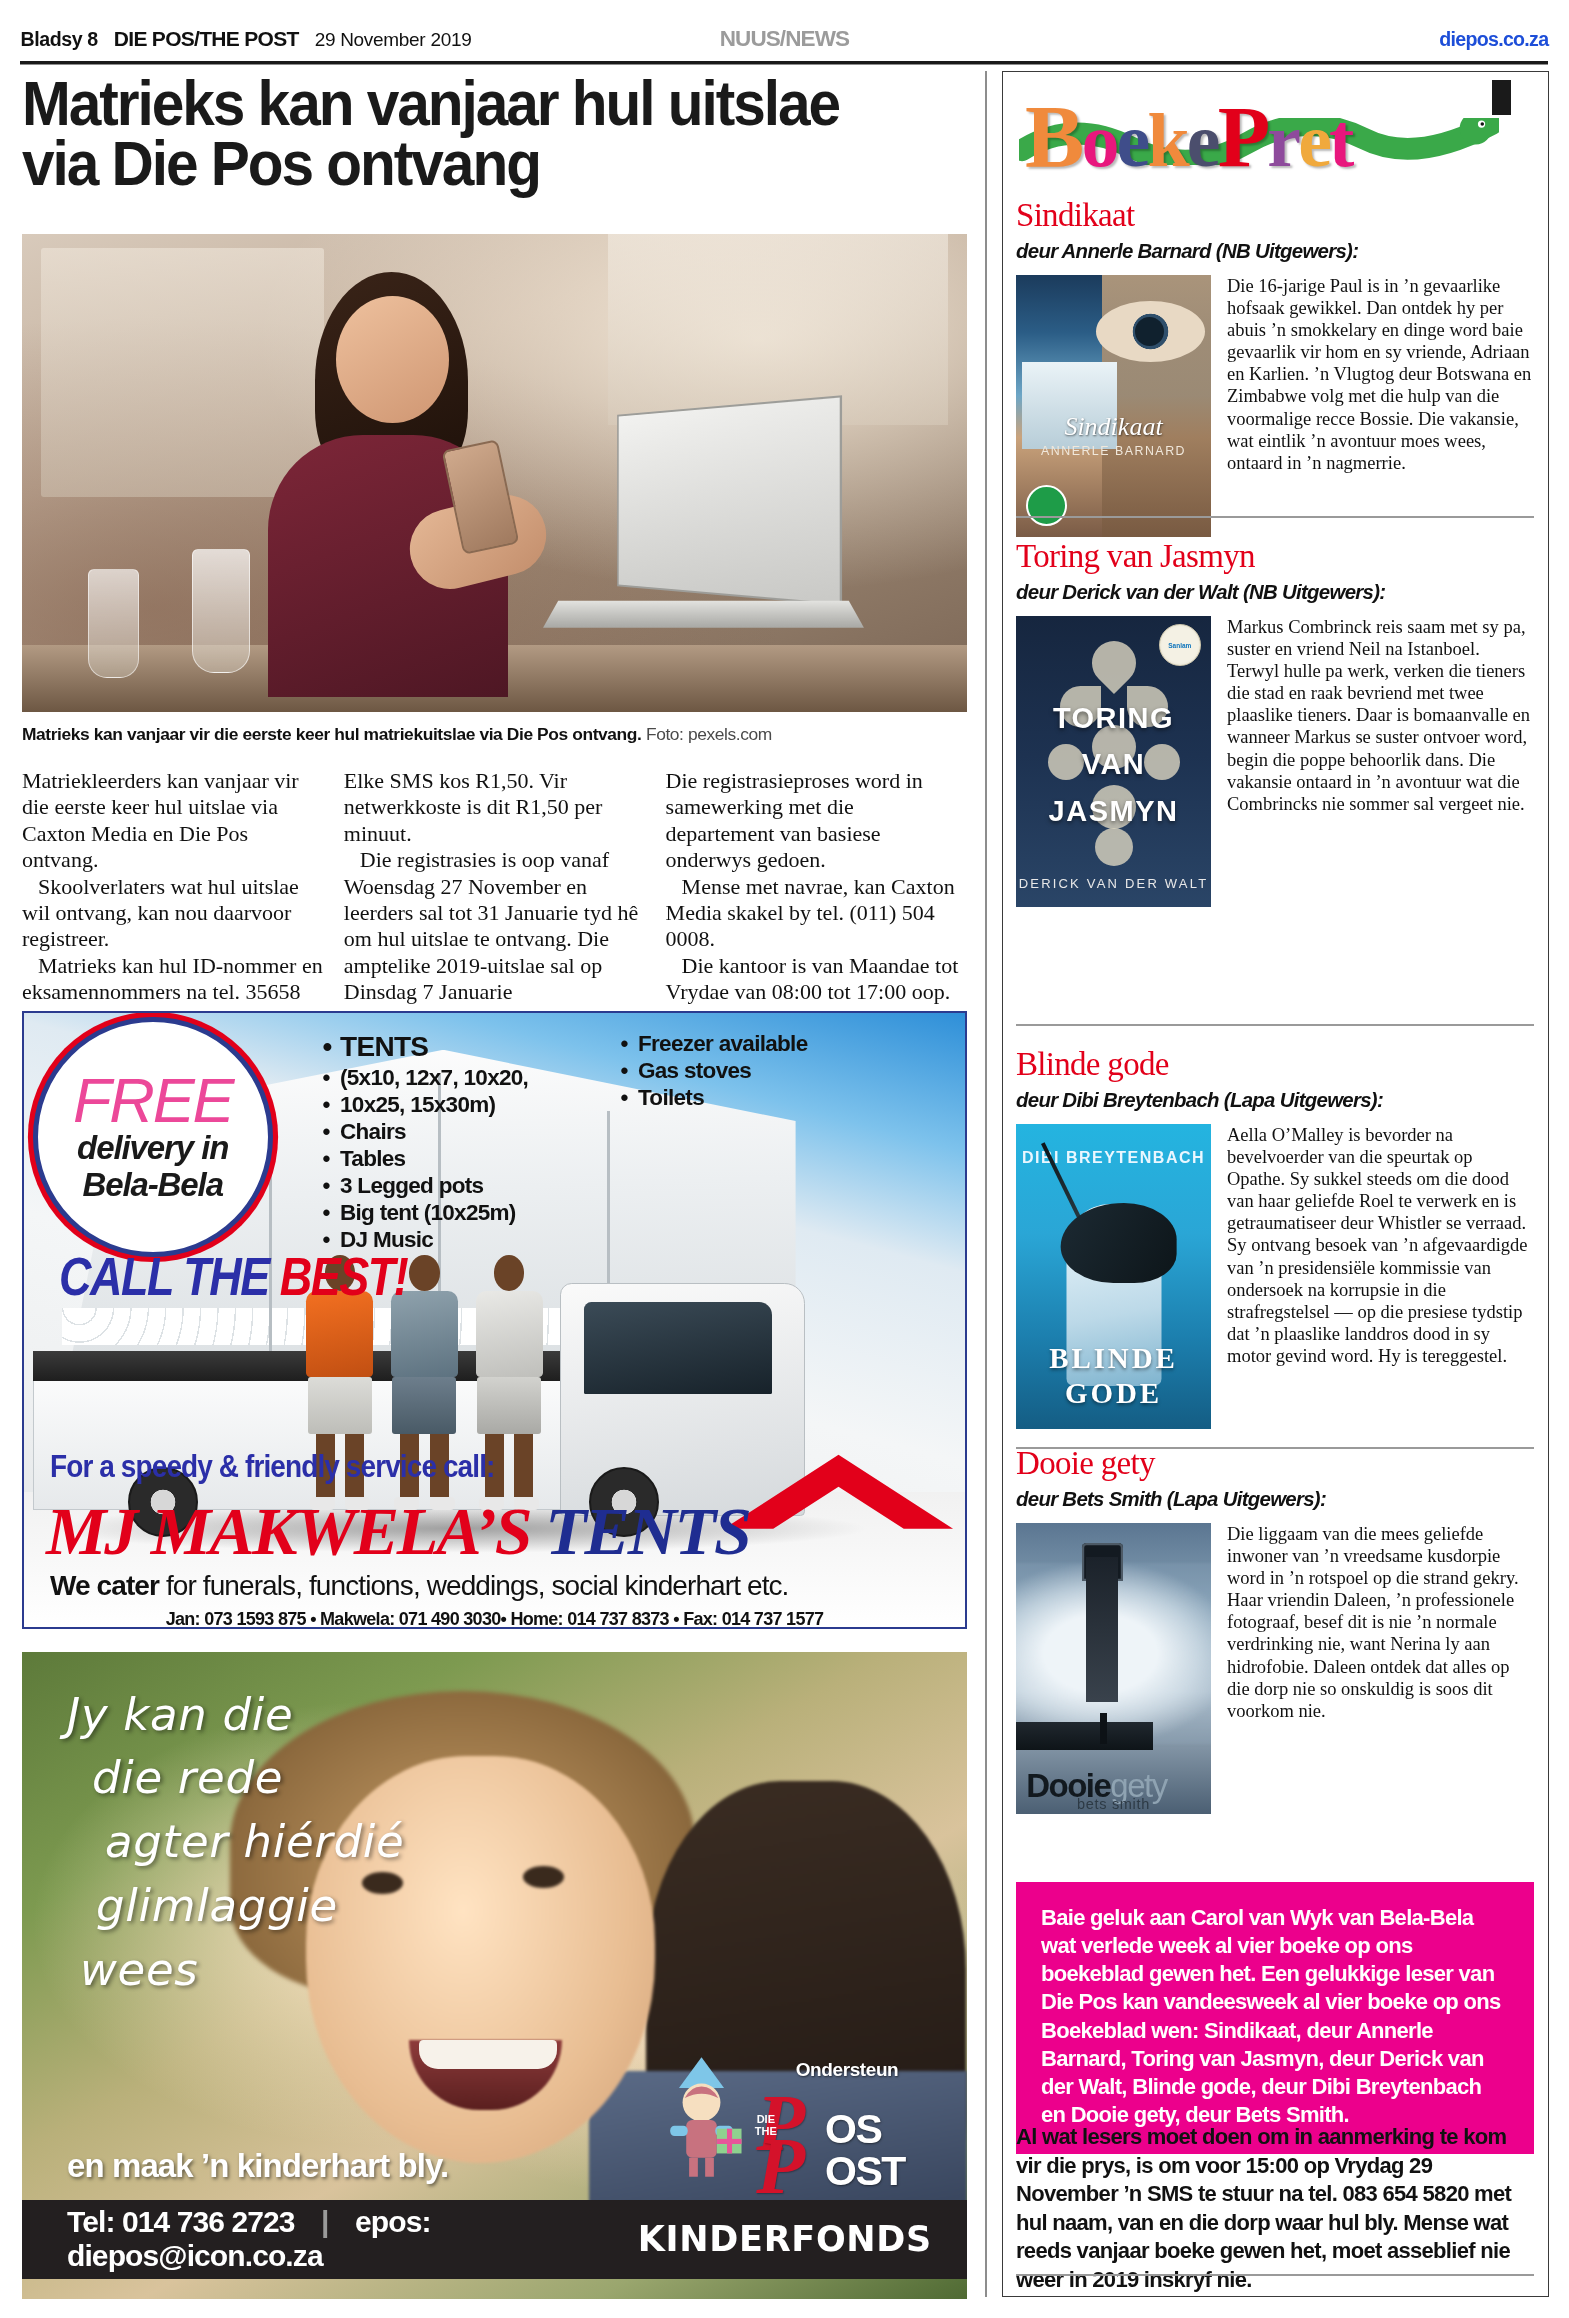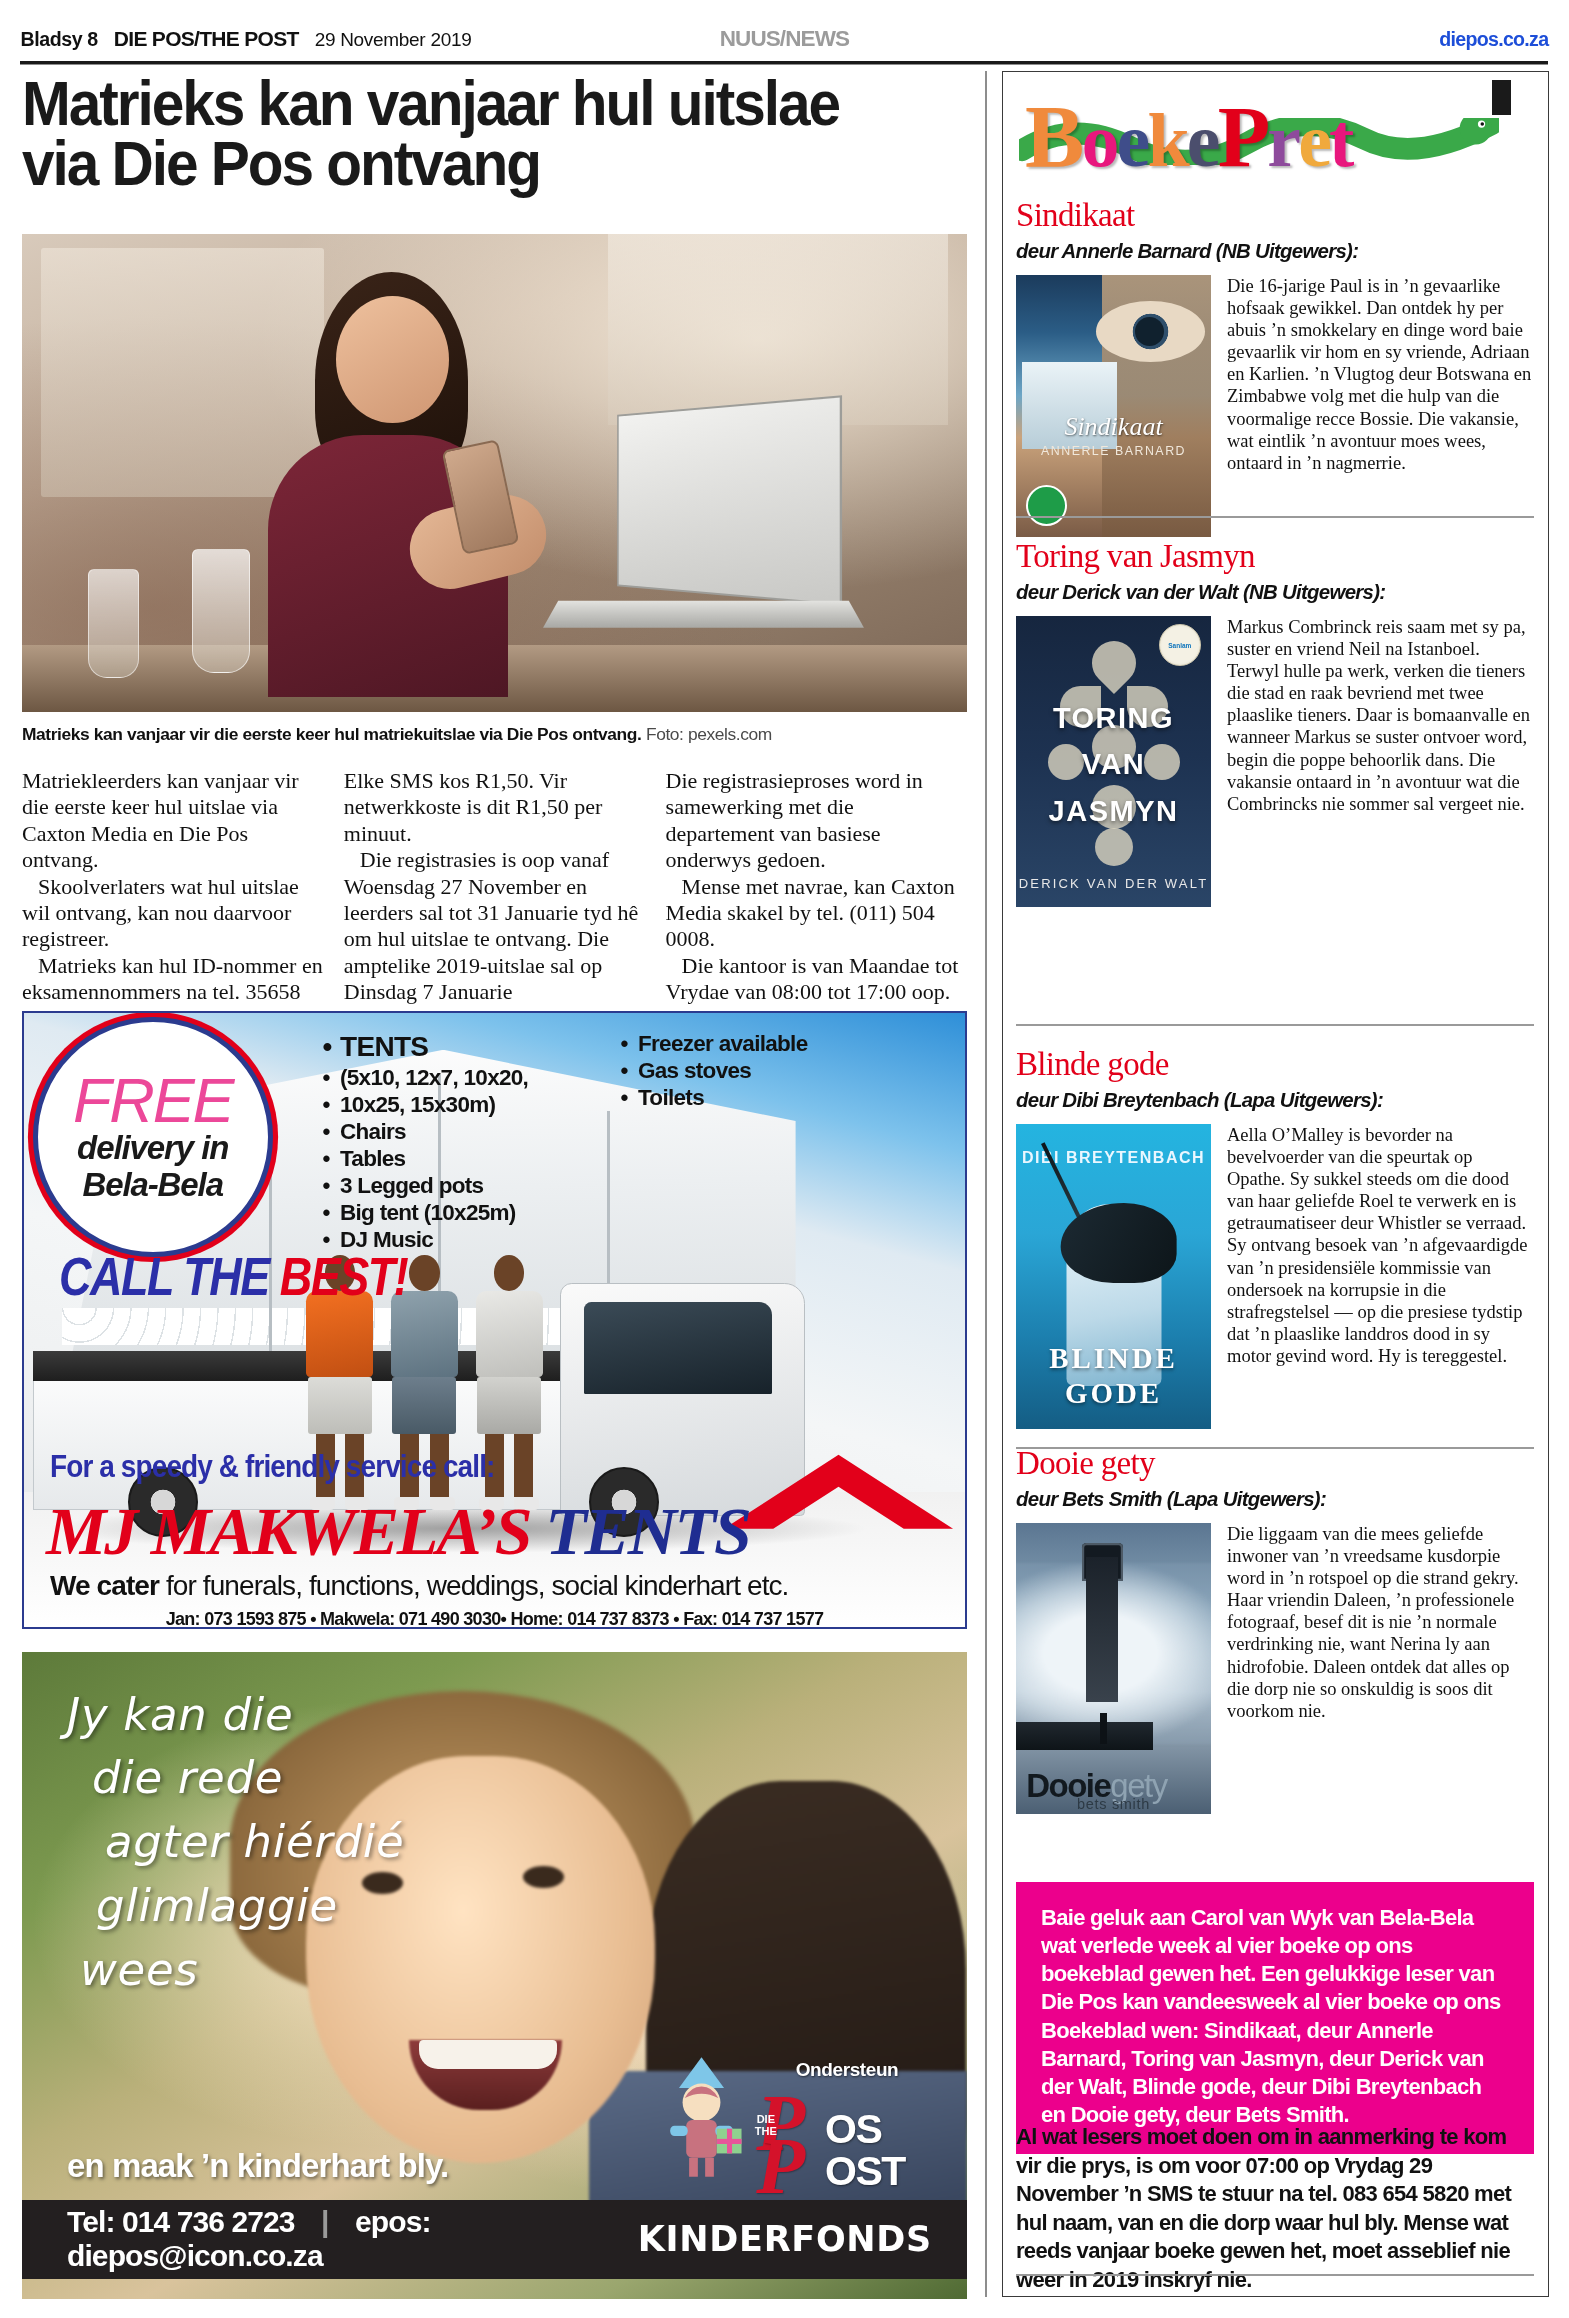--- a/index.html
+++ b/index.html
@@ -751,16 +751,16 @@
       <div class="person"></div>
       <div class="ttl"><span>Dooie</span><em>gety</em></div>
       <div class="auth">bets smith</div>
     </div>
     <div class="bk-text">Die liggaam van die mees geliefde inwoner van ’n vreedsame kusdorpie word in ’n rotspoel op die strand gekry. Haar vriendin Daleen, ’n professionele fotograaf, besef dit is nie ’n normale verdrinking nie, want Nerina ly aan hidrofobie. Daleen ontdek dat alles op die dorp nie so onskuldig is soos dit voorkom nie.</div>
   </div>
 </div>
 
 <div class="promo-box" style="top: 1882px;">Baie geluk aan Carol van Wyk van Bela-Bela wat verlede week al vier boeke op ons boekeblad gewen het. Een gelukkige leser van Die Pos kan vandeesweek al vier boeke op ons Boekeblad wen: Sindikaat, deur Annerle Barnard, Toring van Jasmyn, deur Derick van der Walt, Blinde gode, deur Dibi Breytenbach en Dooie gety, deur Bets Smith.</div>
 
-<div class="closing" style="top: 2123px;">Al wat lesers moet doen om in aanmerking te kom vir die prys, is om voor 07:00 op Vrydag 29 November ’n SMS te stuur na tel. 083 654 5820 met hul naam, van en die dorp waar hul bly. Mense wat reeds vanjaar boeke gewen het, moet asseblief nie weer in 2019 inskryf nie.</div>
+<div class="closing" style="top: 2123px;">Al wat lesers moet doen om in aanmerking te kom vir die prys, is om voor 15:00 op Vrydag 29 November ’n SMS te stuur na tel. 083 654 5820 met hul naam, van en die dorp waar hul bly. Mense wat reeds vanjaar boeke gewen het, moet asseblief nie weer in 2019 inskryf nie.</div>
 
 <div class="bottom-rule" style="top: 2274px;"></div>
 
 
 </body></html>

